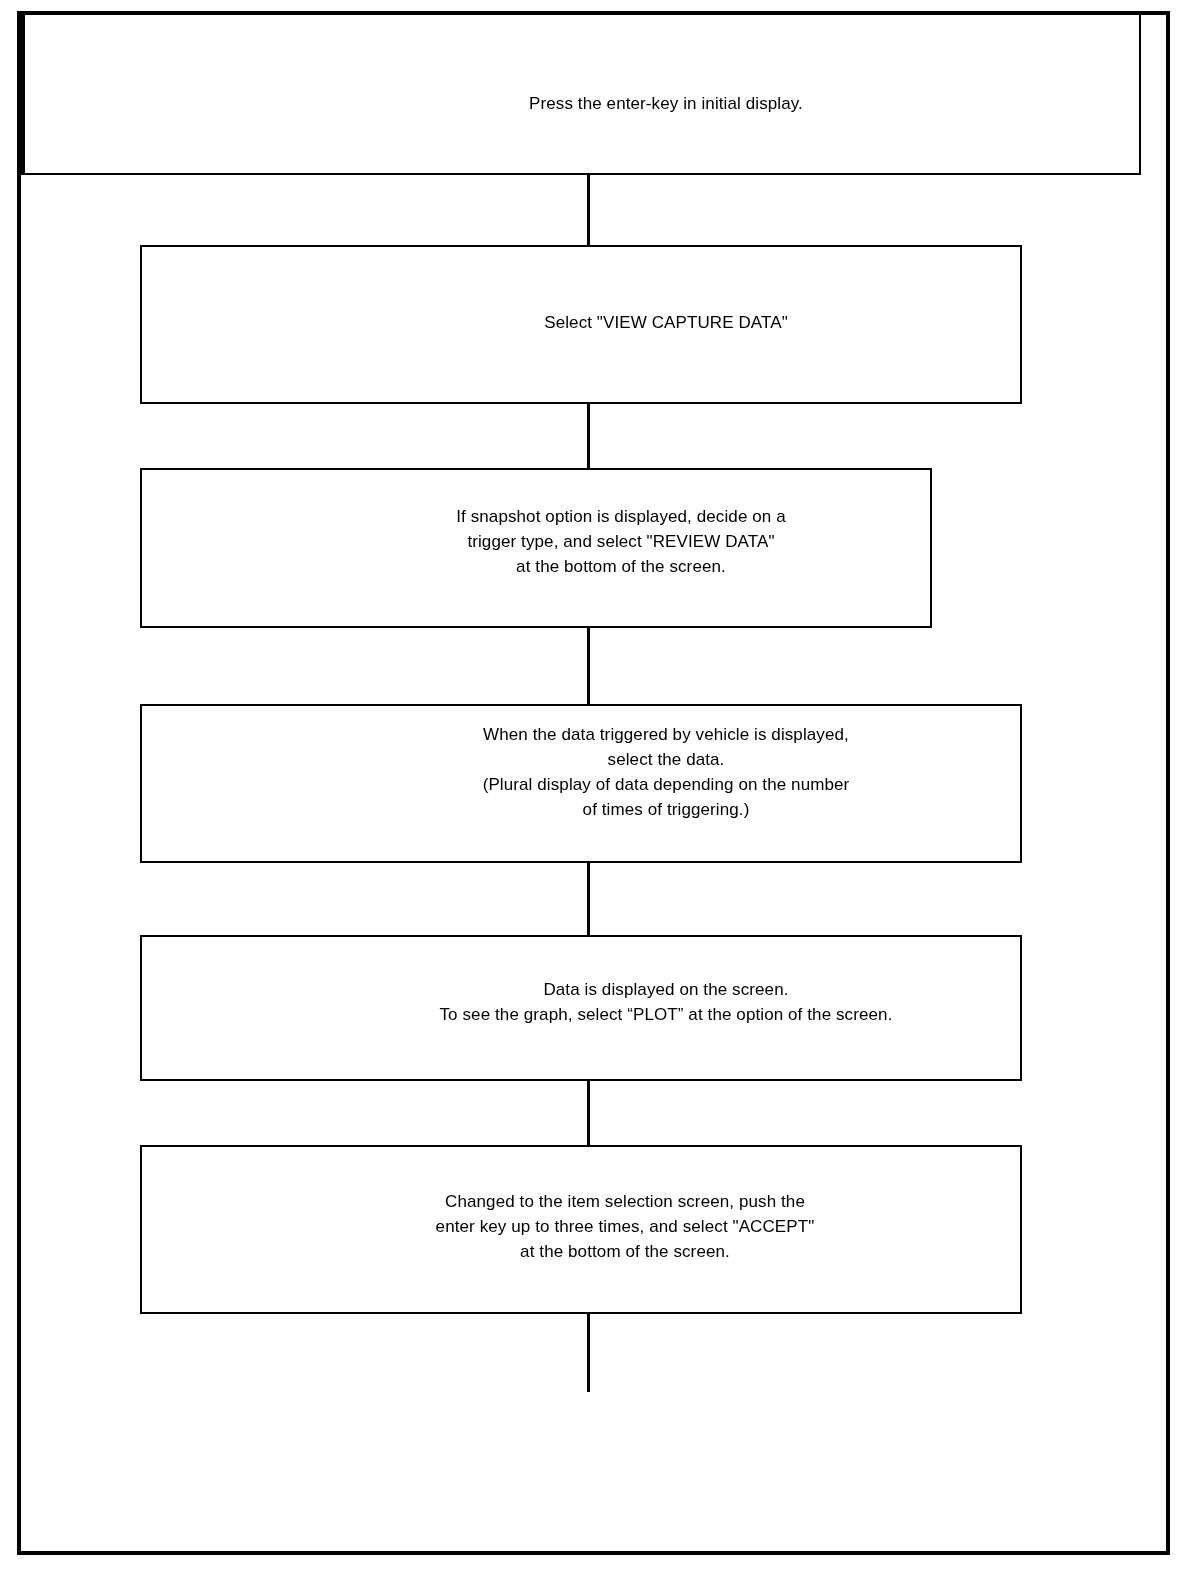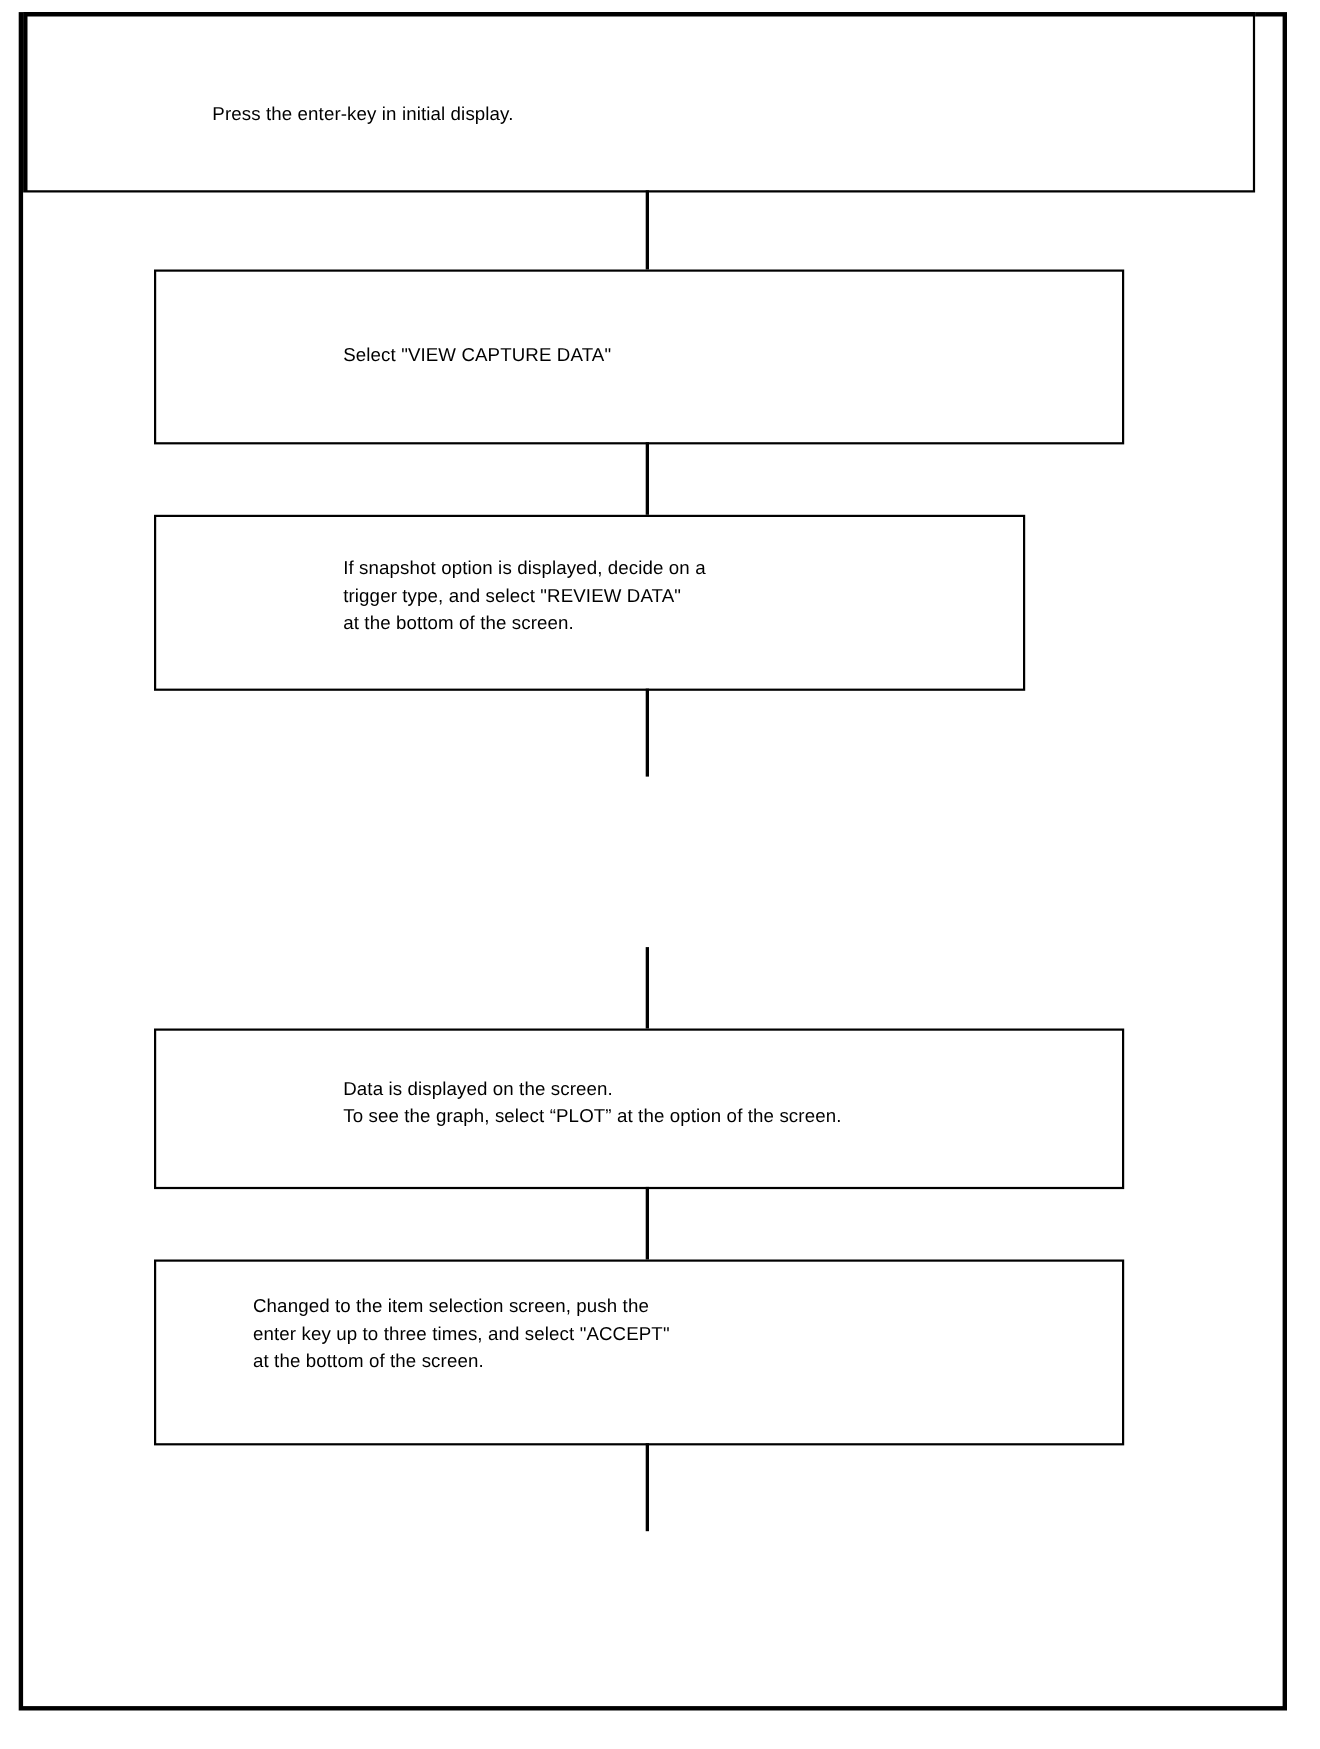--- a/index.html
+++ b/index.html
@@ -47,20 +47,21 @@
   }
   .box-text {
     position: absolute;
     left: 0;
     right: 0;
     color: #000000;
     font-size: 17px;
     line-height: 25px;
     letter-spacing: 0.1px;
     white-space: pre-line;
+    text-align: center;
   }
   
   .t-indent-310 { padding-left: 168px; }
 
   
   .connector {
     position: absolute;
     width: 3px;
     background: #000000;
   }
@@ -85,32 +86,38 @@
   <div class="connector" style="left:587px; top:402px; height:68px;"></div>
 
   <div class="flow-box" style="left:140px; top:468px; width:792px; height:160px;">
     <div class="box-text" style="top:34px; padding-left:170px;">If snapshot option is displayed, decide on a
 trigger type, and select "REVIEW DATA"
 at the bottom of the screen.</div>
   </div>
 
   <div class="connector" style="left:587px; top:626px; height:80px;"></div>
 
+  <div class="flow-box" style="left:140px; top:704px; width:882px; height:159px;">
+    <div class="box-text" style="top:16px; padding-left:170px;">When the data triggered by vehicle is displayed,
+select the data.
+(Plural display of data depending on the number
+of times of triggering.)</div>
+  </div>
 
   <div class="connector" style="left:587px; top:861px; height:76px;"></div>
 
   <div class="flow-box" style="left:140px; top:935px; width:882px; height:146px;">
     <div class="box-text" style="top:40px; padding-left:170px;">Data is displayed on the screen.
 To see the graph, select “PLOT”  at the option of the screen.</div>
   </div>
 
   <div class="connector" style="left:587px; top:1079px; height:68px;"></div>
 
   <div class="flow-box" style="left:140px; top:1145px; width:882px; height:169px;">
-    <div class="box-text" style="top:28px; padding-left:88px;">Changed to the item selection screen, push the
+    <div class="box-text" style="top:42px; padding-left:88px;">Changed to the item selection screen, push the
 enter key up to three times, and select "ACCEPT"
 at the bottom of the screen.</div>
   </div>
 
   <div class="connector" style="left:587px; top:1312px; height:80px;"></div>
 
 
 </div>
 
 </body></html>

